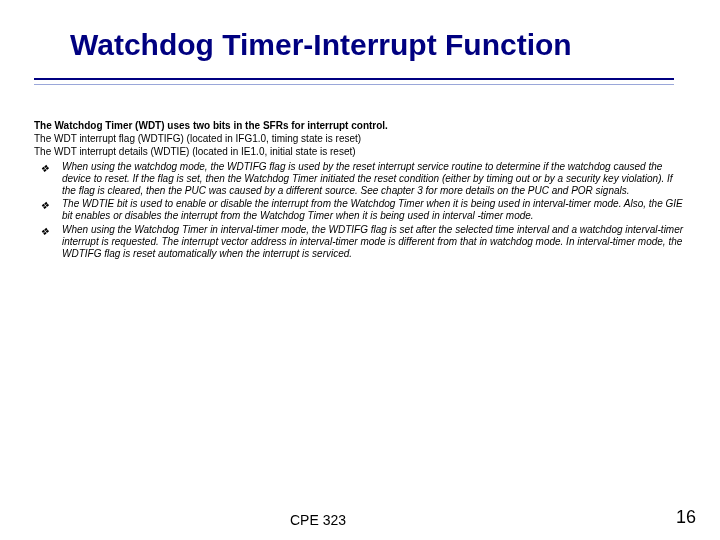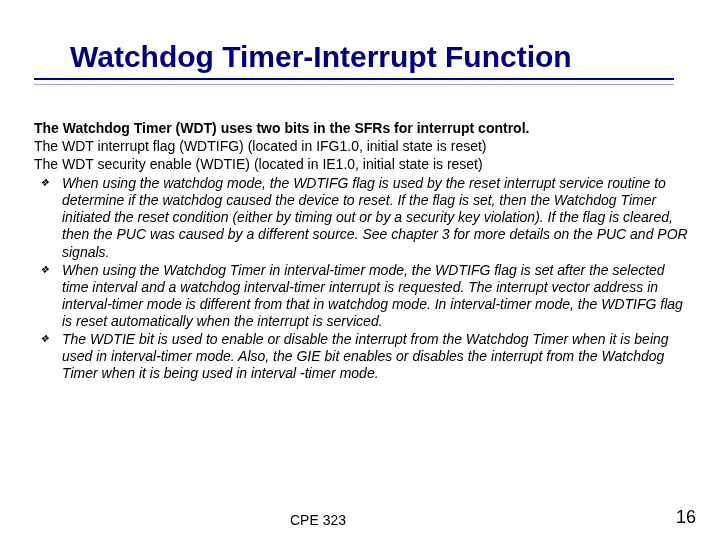--- a/index.html
+++ b/index.html
@@ -22,37 +22,36 @@
     position: absolute;
     left: 70px;
     top: 28px;
     width: 620px;
   }
   .title {
     font-size: 30px;
     font-weight: bold;
     color: #000080;
     line-height: 1.15;
-    margin-top: 12px;
   }
   .underline {
     position: absolute;
     left: 34px;
     top: 78px;
     width: 640px;
     height: 4px;
     border-top: 2px solid #000080;
     border-bottom: 1px solid #9aa7d9;
   }
   .body {
     position: absolute;
     left: 34px;
     top: 120px;
     width: 654px;
-    font-size: 14px;
+    font-size: 10px;
     line-height: 1.22;
   }
   .lead {
     font-weight: bold;
     margin-bottom: 1px;
   }
   .plain {
     margin-bottom: 1px;
   }
   .bullets {
@@ -95,24 +94,24 @@
 
 <div class="slide">
 
   <div class="title-wrap">
     <div class="title">Watchdog Timer-Interrupt Function</div>
   </div>
   <div class="underline"></div>
 
   <div class="body">
     <div class="lead">The Watchdog Timer (WDT) uses two bits in the SFRs for interrupt control.</div>
-    <div class="plain">The WDT interrupt flag (WDTIFG) (located in IFG1.0, initial state is reset)</div>
-    <div class="plain">The WDT security enable (WDTIE) (located in IE1.0, initial state is reset)</div>
+    <div class="plain">The WDT interrupt flag (WDTIFG) (located in IFG1.0, timing state is reset)</div>
+    <div class="plain">The WDT interrupt details (WDTIE) (located in IE1.0, initial state is reset)</div>
     <ul class="bullets">
       <li>When using the watchdog mode, the WDTIFG flag is used by the reset interrupt service routine to determine if the watchdog caused the device to reset. If the flag is set, then the Watchdog Timer initiated the reset condition (either by timing out or by a security key violation). If the flag is cleared, then the PUC was caused by a different source. See chapter 3 for more details on the PUC and POR signals.</li>
+      <li>The WDTIE bit is used to enable or disable the interrupt from the Watchdog Timer when it is being used in interval-timer mode. Also, the GIE bit enables or disables the interrupt from the Watchdog Timer when it is being used in interval -timer mode.</li>
       <li>When using the Watchdog Timer in interval-timer mode, the WDTIFG flag is set after the selected time interval and a watchdog interval-timer interrupt is requested. The interrupt vector address in interval-timer mode is different from that in watchdog mode. In interval-timer mode, the WDTIFG flag is reset automatically when the interrupt is serviced.</li>
-      <li>The WDTIE bit is used to enable or disable the interrupt from the Watchdog Timer when it is being used in interval-timer mode. Also, the GIE bit enables or disables the interrupt from the Watchdog Timer when it is being used in interval -timer mode.</li>
     </ul>
   </div>
 
   <div class="footer-center">CPE 323</div>
   <div class="footer-right">16</div>
 </div>
 
 </body></html>

